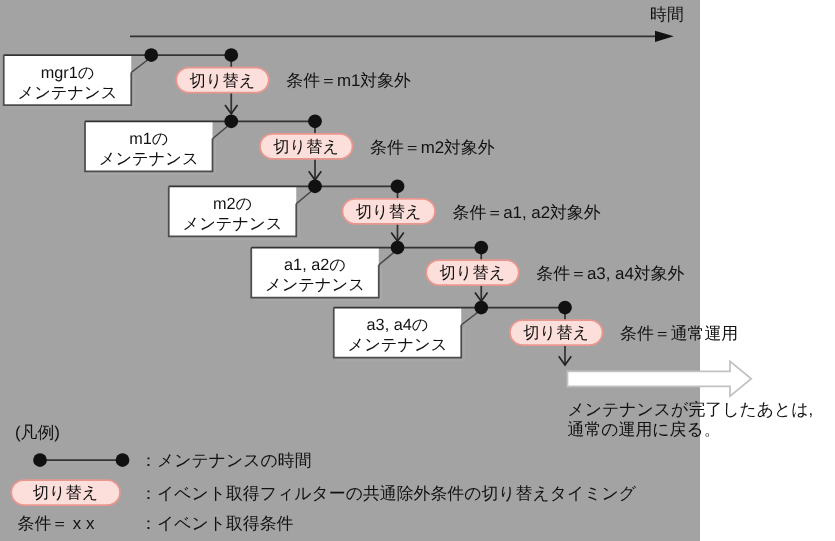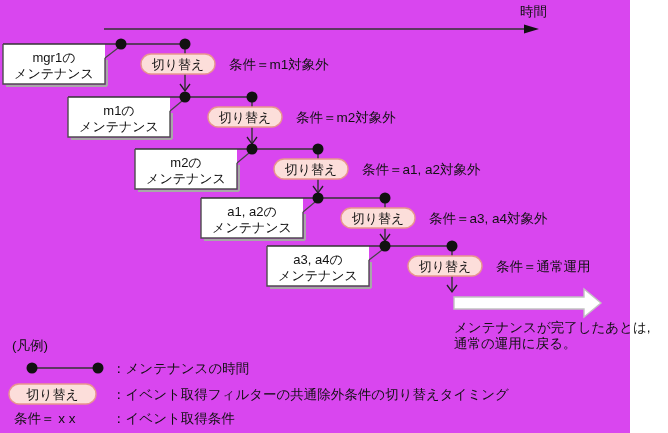--- a/index.html
+++ b/index.html
@@ -1,16 +1,16 @@
 <!DOCTYPE html>
 <html><head>
 <meta charset="utf-8">
 <style>
   html,body { margin:0; padding:0; background:#ffffff; }
-  .stage { width:630px; height:433px; position:relative; background:#d946ef; }
+  .stage { width:560px; height:433px; position:relative; background:#a3a3a3; }
   text { font-family:"Liberation Sans", sans-serif; fill:#111; }
   .t13 { font-size:13px; }
   .t14 { font-size:13.5px; }
   .ln   { stroke:#333333; stroke-width:1.4; fill:none; }
   .thin { stroke:#444444; stroke-width:1.2; fill:none; }
   .box  { stroke:#4d4d4d; stroke-width:1.4; fill:none; }
   .boxfill { fill:#ffffff; }
   .shadow { stroke:#a8a8a8; stroke-width:2; fill:none; }
   .pill { stroke:#e8968e; stroke-width:1.4; }
   .dot  { fill:#111111; }

